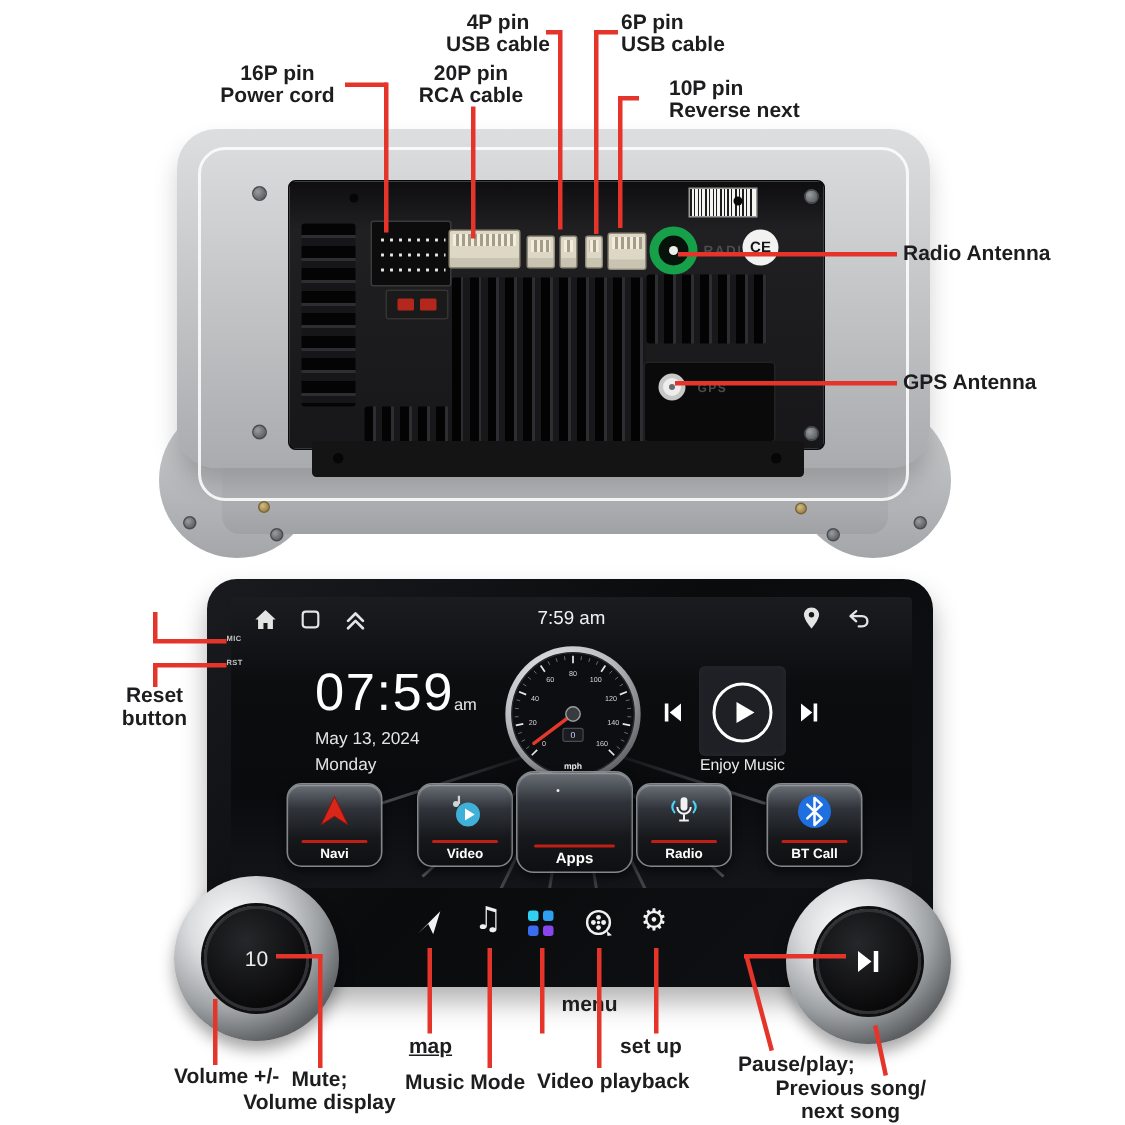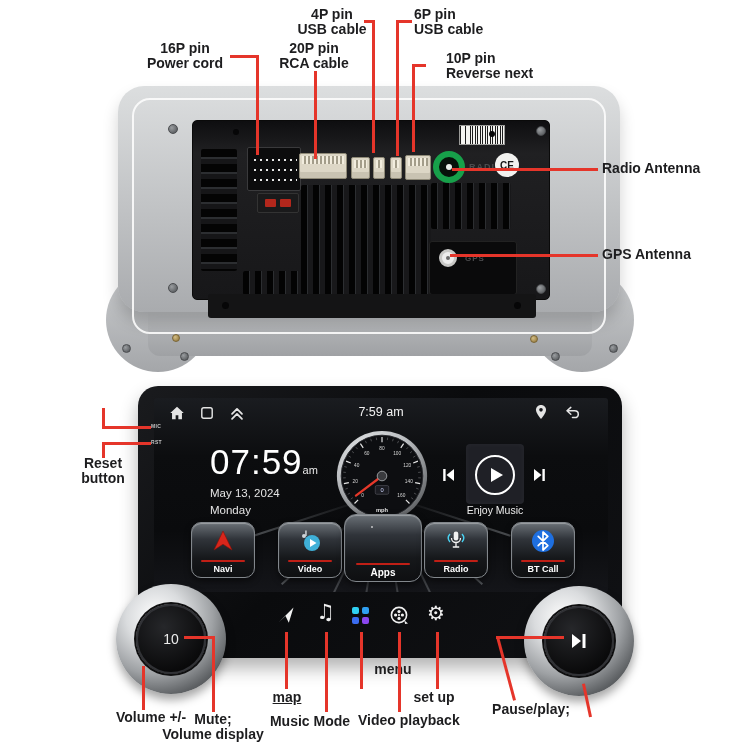--- a/index.html
+++ b/index.html
@@ -397,20 +397,24 @@
   <div class="callout ta-c" style="left:158px;top:712px;width:110px;">
     <span>Mute;</span>
       <span>Volume display</span>
   </div>
   <div class="callout ta-c" style="left:262px;top:690px;width:50px;text-decoration:underline;">map</div>
   <div class="callout ta-c" style="left:268px;top:714px;width:84px;">Music Mode</div>
   <div class="callout ta-c" style="left:336px;top:662px;width:50px;margin-left:32px;">menu</div>
   <div class="callout ta-c" style="left:358px;top:713px;width:96px;">Video playback</div>
   <div class="callout ta-c" style="left:408px;top:690px;width:52px;">set up</div>
   <div class="callout ta-c" style="left:450px;top:702px;width:80px;margin-left:41px;">Pause/play;</div>
+  <div class="callout ta-c" style="left:517px;top:718px;width:100px;">
+    <span>Previous song/</span>
+      <span>next song</span>
+  </div>
 
   <div class="rl" style="left:230px;top:55px;width:28px;height:2.5px;"></div>
   <div class="rl" style="left:256px;top:55px;width:2.5px;height:100px;"></div>
   <div class="rl" style="left:314px;top:71px;width:2.5px;height:88px;"></div>
   <div class="rl" style="left:364px;top:20px;width:10px;height:2.5px;"></div>
   <div class="rl" style="left:372px;top:20px;width:2.5px;height:133px;"></div>
   <div class="rl" style="left:396px;top:20px;width:16px;height:2.5px;"></div>
   <div class="rl" style="left:396px;top:20px;width:2.5px;height:136px;"></div>
   <div class="rl" style="left:412px;top:64px;width:14px;height:2.5px;"></div>
   <div class="rl" style="left:412px;top:64px;width:2.5px;height:88px;"></div>

